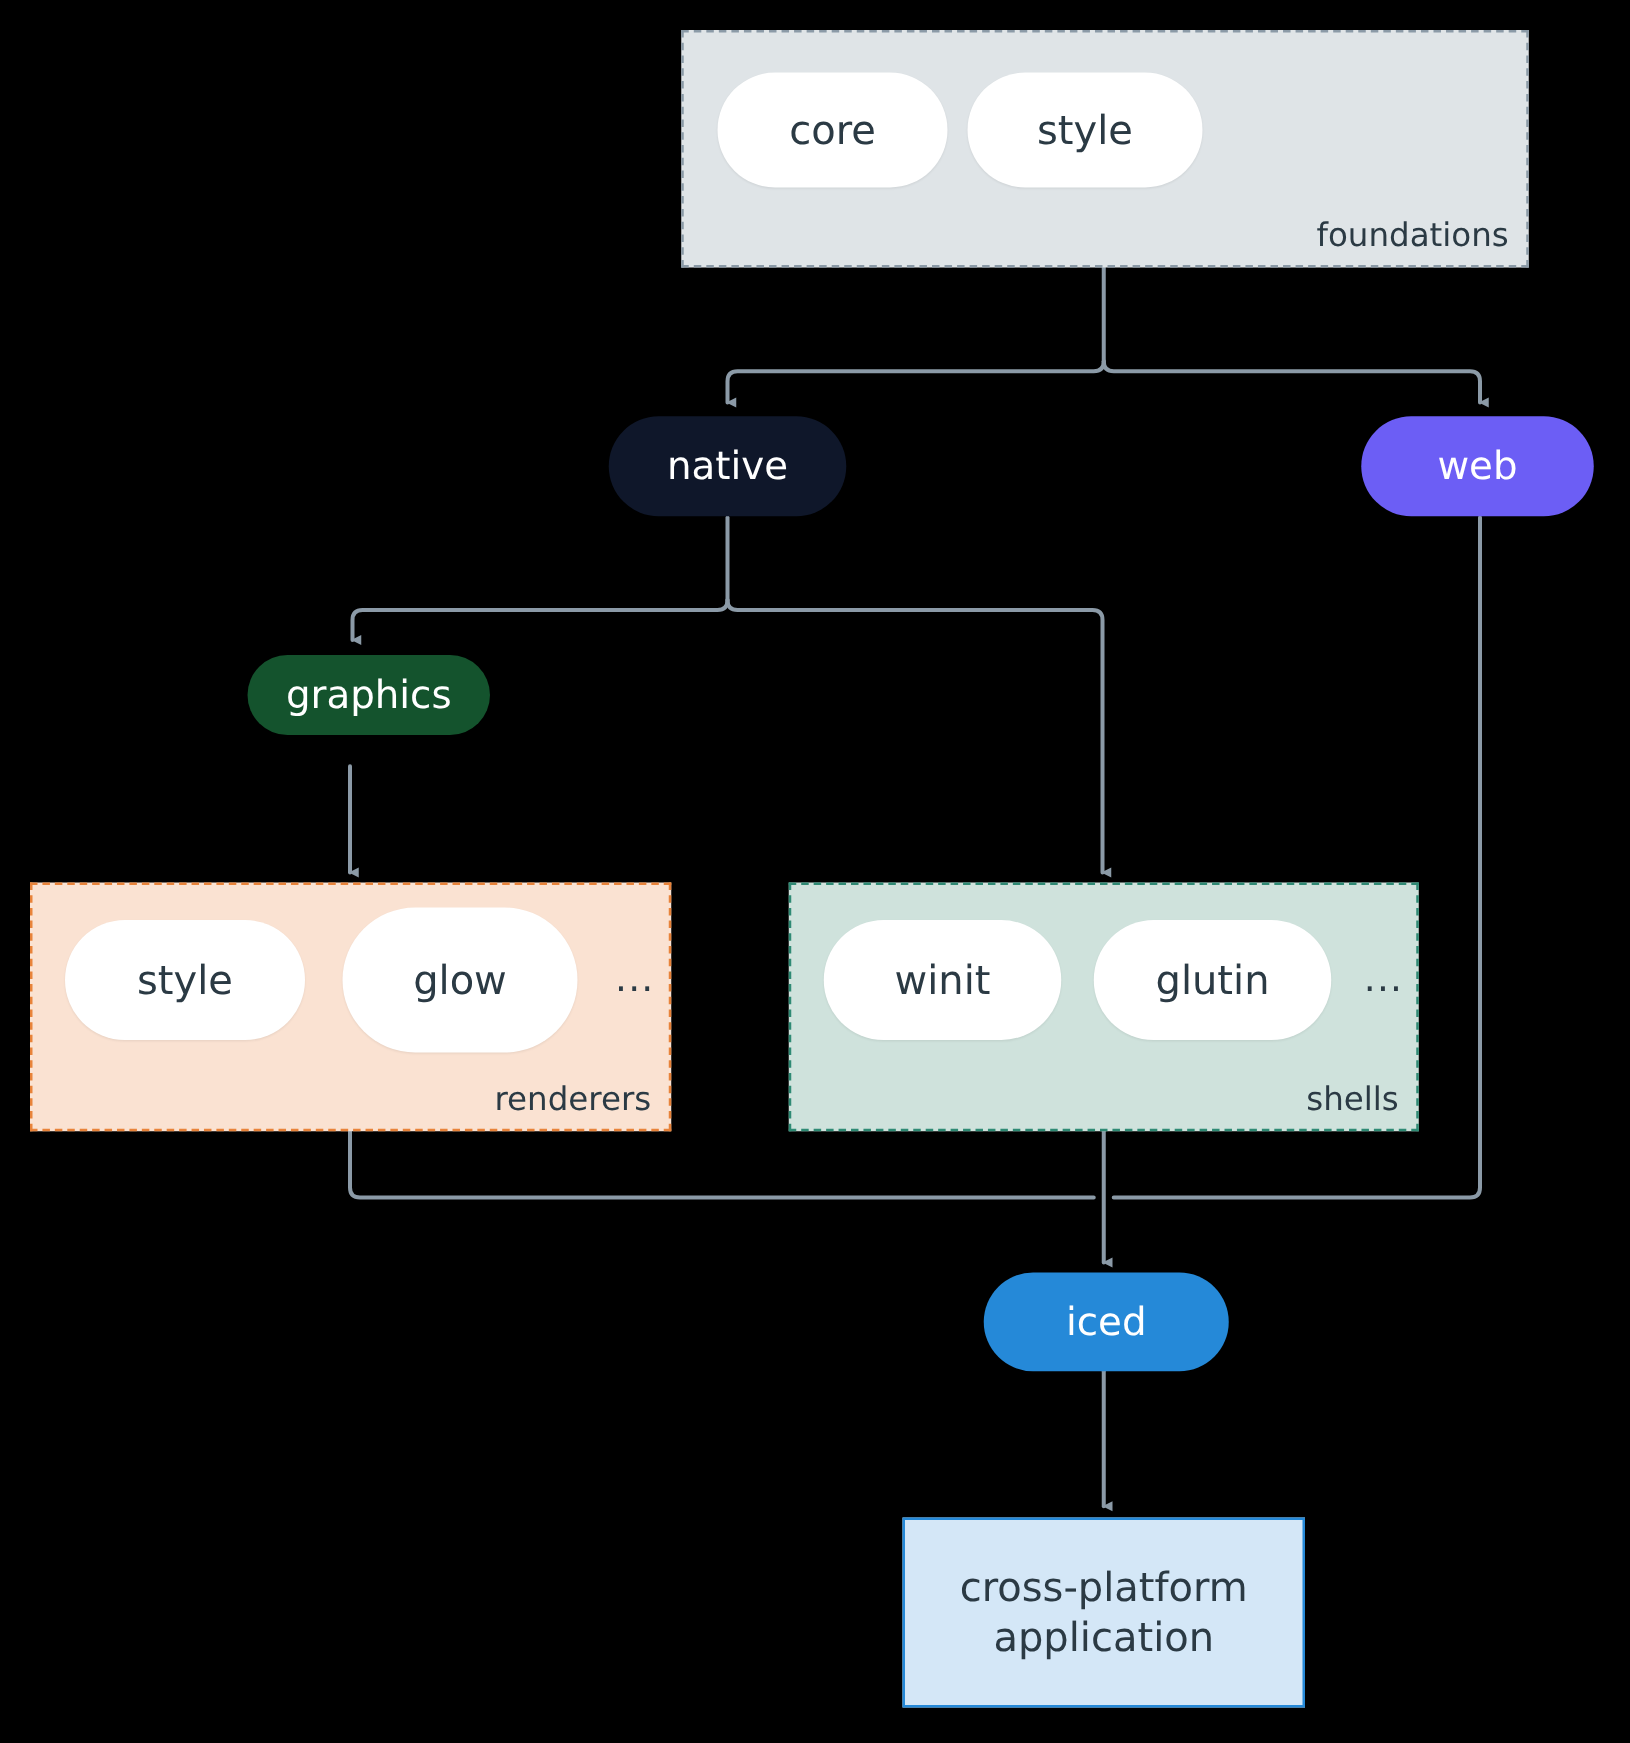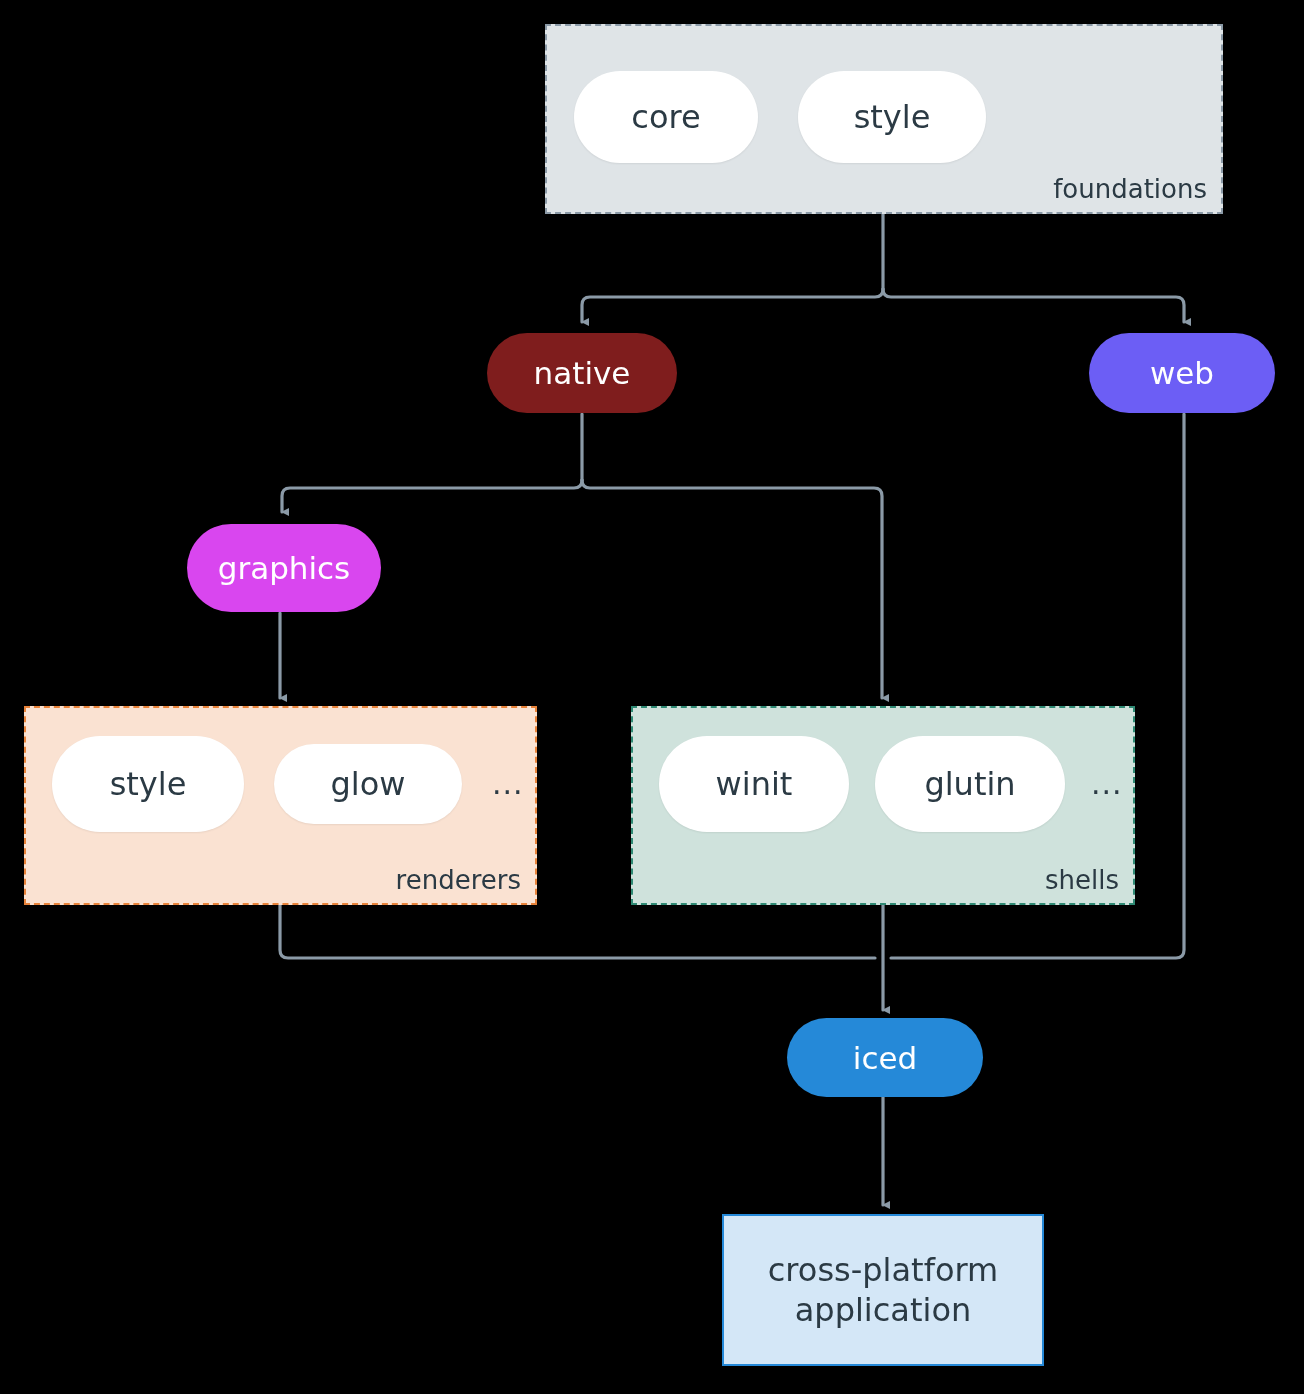--- a/index.html
+++ b/index.html
@@ -66,49 +66,49 @@
 
       <path d="M280,905 L280,950 Q280,958 288,958 L875,958"></path>
       <path d="M1184,414 L1184,950 Q1184,958 1176,958 L891,958"></path>
       <path d="M883,905 L883,1010" marker-end="url(#ah)"></path>
 
       <path d="M883,1097 L883,1205" marker-end="url(#ah)"></path>
     </g>
   </svg>
 
   <div class="group" style="left:545px;top:24px;width:678px;height:190px;background:#dfe4e7;border-color:#8b9aa7;">
-    <div class="pills" style="top:45px;height:92px;padding-left:27px;gap:40px;">
+    <div class="pills" style="top:32px;height:92px;padding-left:27px;gap:16px;">
       <div class="pill" style="width:184px;height:92px;font-size:32px;">
         <span>core</span>
       </div>
       <div class="pill" style="width:188px;height:92px;font-size:32px;justify-content:center;">
         <span>style</span>
       </div>
     </div>
     <div class="grouplabel">foundations</div>
   </div>
 
-  <div class="node" style="left:487px;top:333px;width:190px;height:80px;background:#7f1d1d;font-size:31px;">
+  <div class="node" style="left:487px;top:333px;width:190px;height:80px;background:#0f172a;font-size:31px;">
     <span>native</span>
   </div>
 
   <div class="node" style="left:1089px;top:333px;width:186px;height:80px;background:#6c5ef5;font-size:31px;">
     <span>web</span>
   </div>
 
-  <div class="node" style="left:187px;top:524px;width:194px;height:88px;background:#d946ef;font-size:31px;">
+  <div class="node" style="left:198px;top:524px;width:194px;height:64px;background:#14532d;font-size:31px;">
     <span>graphics</span>
   </div>
 
   <div class="group" style="left:24px;top:706px;width:513px;height:199px;background:#fae2d2;border-color:#e8833a;">
     <div class="pills" style="top:28px;height:96px;padding-left:26px;gap:30px;">
       <div class="pill" style="width:192px;height:96px;font-size:32px;">
         <span>style</span>
       </div>
-      <div class="pill" style="width:188px;height:80px;font-size:32px;">
+      <div class="pill" style="width:188px;height:116px;font-size:32px;">
         <span>glow</span>
       </div>
       <span class="ellipsis">...</span>
     </div>
     <div class="grouplabel">renderers</div>
   </div>
 
   <div class="group" style="left:631px;top:706px;width:504px;height:199px;background:#cfe2dc;border-color:#2f8a74;">
     <div class="pills" style="top:28px;height:96px;padding-left:26px;gap:26px;">
       <div class="pill" style="width:190px;height:96px;font-size:32px;">

